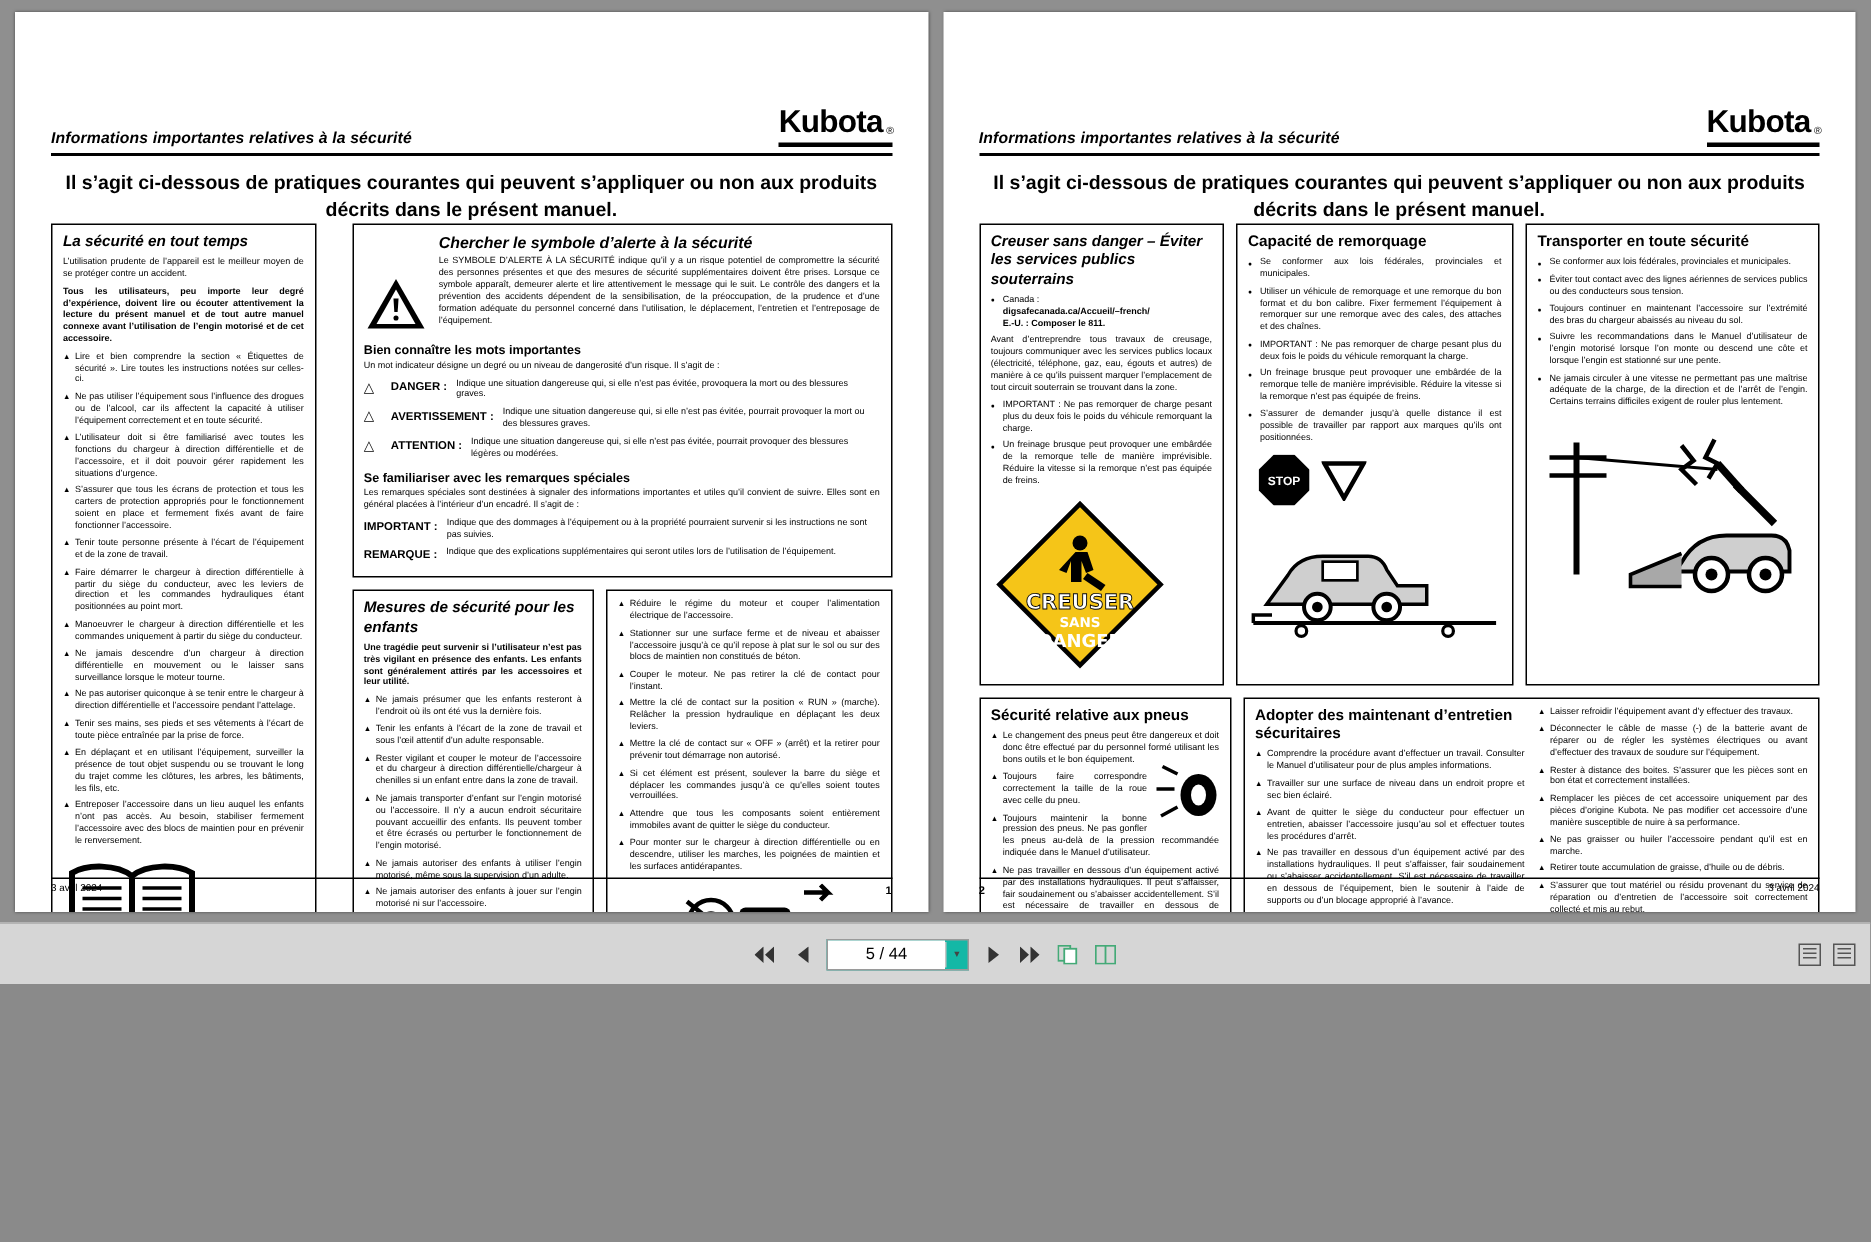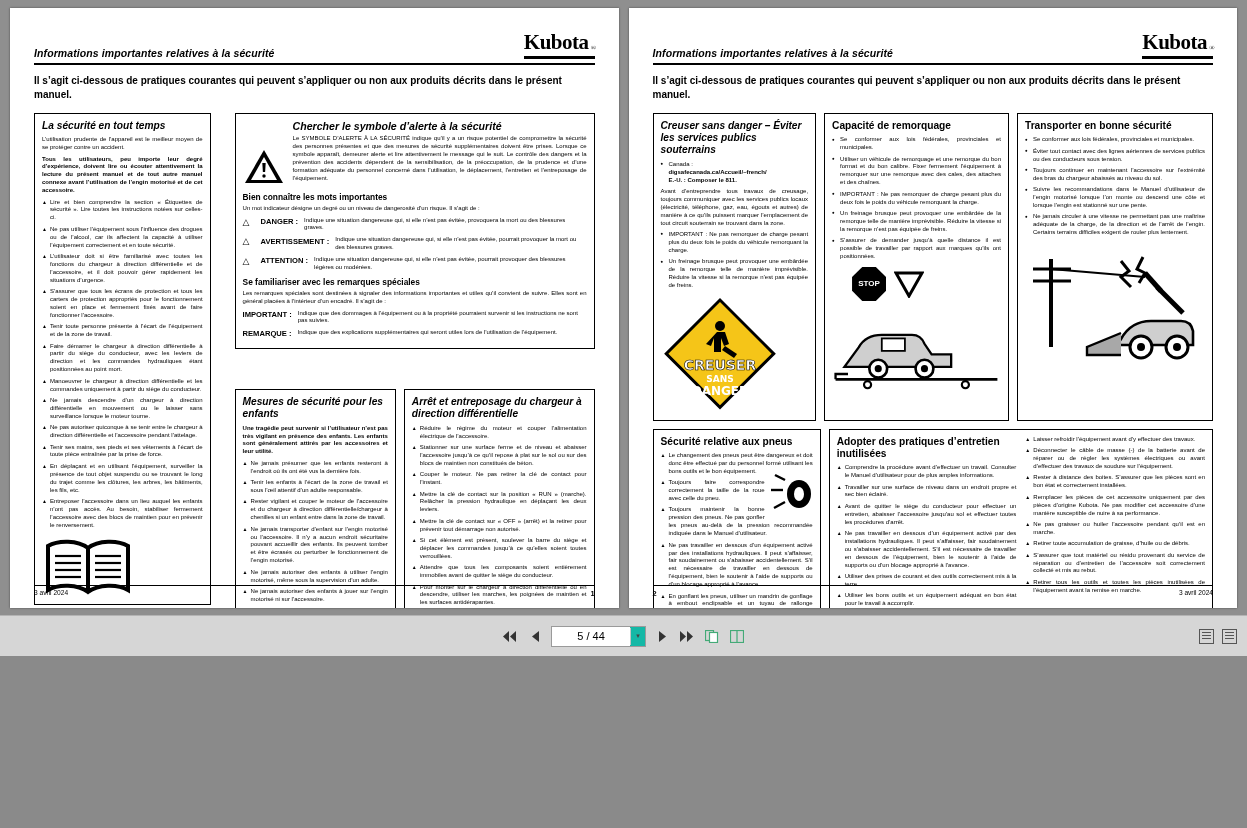--- a/index.html
+++ b/index.html
@@ -3,39 +3,39 @@
 <meta charset="utf-8">
 <style>
   html,body{margin:0;padding:0;background:#8a8a8a;font-family:"Liberation Sans",sans-serif;}
   #viewport{width:1247px;height:656px;position:relative;overflow:hidden;background:#8f8f8f;}
   #pages{position:absolute;left:0;top:0;right:0;bottom:40px;display:flex;gap:10px;padding:8px 10px;box-sizing:border-box;}
   .page{background:#fff;flex:1 1 0;position:relative;box-sizing:border-box;padding:22px 24px 0 24px;
         box-shadow:0 0 2px rgba(0,0,0,.5);overflow:hidden;}
   
   .pg-header{display:flex;align-items:flex-end;justify-content:space-between;border-bottom:2.5px solid #000;padding-bottom:4px;}
   .pg-header .hdr-title{font-style:italic;font-weight:bold;font-size:10.5px;letter-spacing:.1px;}
-  .brand{font-family:Liberation Serif, serif;font-weight:bold;font-size:21px;letter-spacing:-.5px;position:relative;padding-right:6px;}
+  .brand{font-family:Liberation Sans, sans-serif;font-weight:bold;font-size:21px;letter-spacing:-.5px;position:relative;padding-right:6px;margin-top:40px;}
   .brand .reg{font-size:7px;position:absolute;right:-1px;bottom:3px;font-weight:normal;}
   .brand-underline{height:3px;background:#000;margin-top:1px;}
-  .lede{font-weight:bold;font-size:10px;line-height:1.35;margin:9px 0 12px 0;}
+  .lede{font-weight:bold;font-size:13px;line-height:1.35;margin:9px 0 1px 0;text-align:center;}
   
   .box{border:1.6px solid #000;box-sizing:border-box;padding:6px 7px;}
   .box-title{font-style:italic;font-weight:bold;font-size:10.2px;line-height:1.2;margin-bottom:4px;}
   .box-title.up{font-style:normal;}
   p.t{font-size:6.0px;line-height:1.32;margin:0 0 3.5px 0;text-align:justify;}
   .bullets{margin:0;padding:0;list-style:none;}
   .bullets li{font-size:6.0px;line-height:1.32;margin-bottom:3.5px;padding-left:8px;position:relative;text-align:justify;}
   .bullets li:before{content:"\25B2";position:absolute;left:0;top:0;font-size:5px;}
   .bullets.dot li:before{content:"\25CF";font-size:4.5px;top:.5px;}
   
   .cols{display:flex;gap:24px;align-items:flex-start;}
   .col-left{width:31.5%;}
   .col-right{flex:1;}
   .stack{display:flex;flex-direction:column;gap:8px;}
-  .two{display:flex;gap:8px;margin-top:32px;}
+  .two{display:flex;gap:8px;}
   .two>div{flex:1 1 0;}
   
   .alert-head{display:flex;gap:8px;align-items:flex-end;}
   .tri{width:42px;height:38px;flex:0 0 42px;position:relative;}
   .tri svg{display:block;}
   .alert-title{font-style:italic;font-weight:bold;font-size:10.6px;line-height:1.15;margin-bottom:3px;}
   .sub-h{font-weight:bold;font-size:8.4px;margin:6px 0 3px;}
   .sig{display:flex;gap:6px;margin-bottom:4px;align-items:flex-start;}
   .sig .mark{flex:0 0 12px;font-size:9px;line-height:1;padding-top:1px;}
   .sig .w{font-weight:bold;font-size:7.6px;white-space:nowrap;padding-top:.5px;}
@@ -193,21 +193,20 @@
                 <li>Tenir les enfants à l’écart de la zone de travail et sous l’œil attentif d’un adulte responsable.</li>
                 <li>Rester vigilant et couper le moteur de l’accessoire et du chargeur à direction différentielle/chargeur à chenilles si un enfant entre dans la zone de travail.</li>
                 <li>Ne jamais transporter d’enfant sur l’engin motorisé ou l’accessoire. Il n’y a aucun endroit sécuritaire pouvant accueillir des enfants. Ils peuvent tomber et être écrasés ou perturber le fonctionnement de l’engin motorisé.</li>
                 <li>Ne jamais autoriser des enfants à utiliser l’engin motorisé, même sous la supervision d’un adulte.</li>
                 <li>Ne jamais autoriser des enfants à jouer sur l’engin motorisé ni sur l’accessoire.</li>
                 <li>Redoubler de prudence pendant la marche arrière. Avant que l’engin motorisé ne commence à avancer, regarder en dessous et derrière afin de s’assurer que la zone est dégagée.</li>
               </ul>
             </div>
 
             <div class="box">
-              <div class="box-title">Arrêt et entreposage du chargeur à direction différentielle</div>
               <ul class="bullets">
                 <li>Réduire le régime du moteur et couper l’alimentation électrique de l’accessoire.</li>
                 <li>Stationner sur une surface ferme et de niveau et abaisser l’accessoire jusqu’à ce qu’il repose à plat sur le sol ou sur des blocs de maintien non constitués de béton.</li>
                 <li>Couper le moteur. Ne pas retirer la clé de contact pour l’instant.</li>
                 <li>Mettre la clé de contact sur la position «&nbsp;RUN&nbsp;» (marche). Relâcher la pression hydraulique en déplaçant les deux leviers.</li>
                 <li>Mettre la clé de contact sur «&nbsp;OFF&nbsp;» (arrêt) et la retirer pour prévenir tout démarrage non autorisé.</li>
                 <li>Si cet élément est présent, soulever la barre du siège et déplacer les commandes jusqu’à ce qu’elles soient toutes verrouillées.</li>
                 <li>Attendre que tous les composants soient entièrement immobiles avant de quitter le siège du conducteur.</li>
                 <li>Pour monter sur le chargeur à direction différentielle ou en descendre, utiliser les marches, les poignées de maintien et les surfaces antidérapantes.</li>
               </ul>
@@ -282,21 +281,21 @@
 
         <div class="w2 box">
           <div class="box-title up">Capacité de remorquage</div>
           <ul class="bullets dot">
             <li>Se conformer aux lois fédérales, provinciales et municipales.</li>
             <li>Utiliser un véhicule de remorquage et une remorque du bon format et du bon calibre. Fixer fermement l’équipement à remorquer sur une remorque avec des cales, des attaches et des chaînes.</li>
             <li>IMPORTANT&nbsp;: Ne pas remorquer de charge pesant plus du deux fois le poids du véhicule remorquant la charge.</li>
             <li>Un freinage brusque peut provoquer une embârdée de la remorque telle de manière imprévisible. Réduire la vitesse si la remorque n’est pas équipée de freins.</li>
             <li>S’assurer de demander jusqu’à quelle distance il est possible de travailler par rapport aux marques qu’ils ont positionnées.</li>
           </ul>
-          <div class="fig" style="gap:8px;justify-content:flex-start;margin-left:20px">
+          <div class="fig" style="gap:8px;justify-content:flex-start;margin-left:7px">
             <div class="stop-oct">STOP</div>
             <svg width="30" height="28" viewBox="0 0 30 28">
               <path d="M2 3 L28 3 L15 26 Z" fill="none" stroke="#000" stroke-width="3"></path>
             </svg>
           </div>
           <div class="fig">
             <svg width="190" height="86" viewBox="0 0 190 86">
               <path d="M30 40 q8 -14 26 -14 l34 0 q10 0 14 10 l8 12 l22 0 l0 14 l-120 0 z" fill="#cfcfcf" stroke="#000" stroke-width="2.6"></path>
               <rect x="56" y="30" width="26" height="14" fill="#fff" stroke="#000" stroke-width="2"></rect>
               <circle cx="52" cy="64" r="10" fill="#fff" stroke="#000" stroke-width="3"></circle>
@@ -305,21 +304,21 @@
               <circle cx="104" cy="64" r="4" fill="#000"></circle>
               <line x1="4" y1="76" x2="186" y2="76" stroke="#000" stroke-width="3"></line>
               <circle cx="40" cy="82" r="4" fill="none" stroke="#000" stroke-width="2.4"></circle>
               <circle cx="150" cy="82" r="4" fill="none" stroke="#000" stroke-width="2.4"></circle>
               <path d="M4 76 l0 -6 l14 0" stroke="#000" stroke-width="2.6" fill="none"></path>
             </svg>
           </div>
         </div>
 
         <div class="w3 box">
-          <div class="box-title up">Transporter en bonne sécurité</div>
+          <div class="box-title up">Transporter en toute sécurité</div>
           <ul class="bullets dot">
             <li>Se conformer aux lois fédérales, provinciales et municipales.</li>
             <li>Éviter tout contact avec des lignes aériennes de services publics ou des conducteurs sous tension.</li>
             <li>Toujours continuer en maintenant l’accessoire sur l’extrémité des bras du chargeur abaissés au niveau du sol.</li>
             <li>Suivre les recommandations dans le Manuel d’utilisateur de l’engin motorisé lorsque l’on monte ou descend une côte et lorsque l’engin est stationné sur une pente.</li>
             <li>Ne jamais circuler à une vitesse ne permettant pas une maîtrise adéquate de la charge, de la direction et de l’arrêt de l’engin. Certains terrains difficiles exigent de rouler plus lentement.</li>
           </ul>
           <div class="fig">
             <svg width="180" height="120" viewBox="0 0 180 120">
               <line x1="26" y1="16" x2="26" y2="104" stroke="#000" stroke-width="4"></line>
@@ -367,21 +366,21 @@
             <li>En gonflant les pneus, utiliser un mandrin de gonflage à embout enclipsable et un tuyau de rallonge suffisamment long pour se tenir d’un côté ou l’autre et NON devant ou au-dessus de l’ensemble de pneus. Utiliser une cage de sécurité si possible.</li>
             <li>Lors du changement d’une roue, souiller un équipement de manutention des roues adéquat en fonction du poids des roues.</li>
             <li>En retirant et en installant des roues, utiliser un équipement de manutention des roues adéquat en fonction du poids des roues.</li>
             <li>S’assurer que les boulons de roue sont serrés au couple indiqué.</li>
           </ul>
         </div>
 
         <div class="w3 box">
           <div class="three-col">
             <div>
-              <div class="box-title up">Adopter des pratiques d’entretien inutilisées</div>
+              <div class="box-title up">Adopter des maintenant d’entretien sécuritaires</div>
               <ul class="bullets">
                 <li>Comprendre la procédure avant d’effectuer un travail. Consulter le Manuel d’utilisateur pour de plus amples informations.</li>
                 <li>Travailler sur une surface de niveau dans un endroit propre et sec bien éclairé.</li>
                 <li>Avant de quitter le siège du conducteur pour effectuer un entretien, abaisser l’accessoire jusqu’au sol et effectuer toutes les procédures d’arrêt.</li>
                 <li>Ne pas travailler en dessous d’un équipement activé par des installations hydrauliques. Il peut s’affaisser, fair soudainement ou s’abaisser accidentellement. S’il est nécessaire de travailler en dessous de l’équipement, bien le soutenir à l’aide de supports ou d’un blocage approprié à l’avance.</li>
                 <li>Utiliser des prises de courant et des outils correctement mis à la terre.</li>
                 <li>Utiliser les bons outils et un équipement adéquat en bon état pour le travail à accomplir.</li>
               </ul>
             </div>
             <div>

